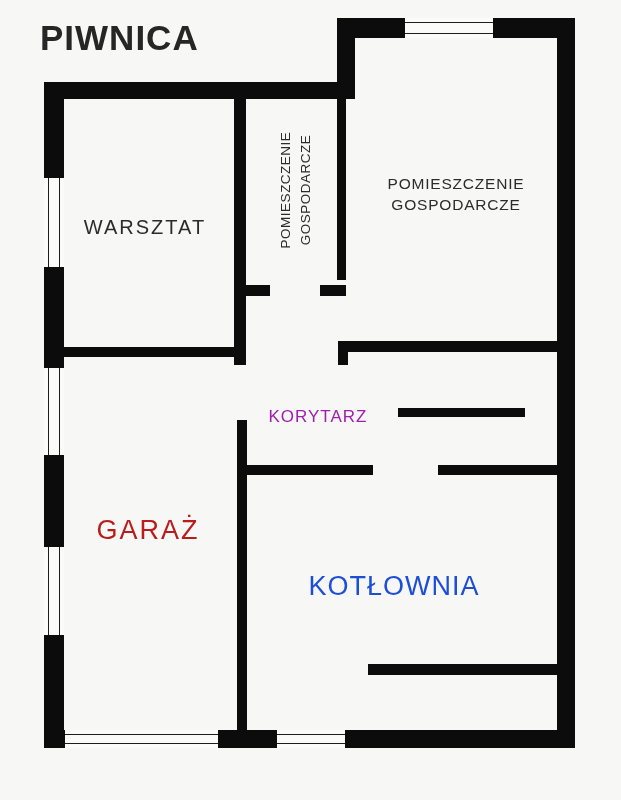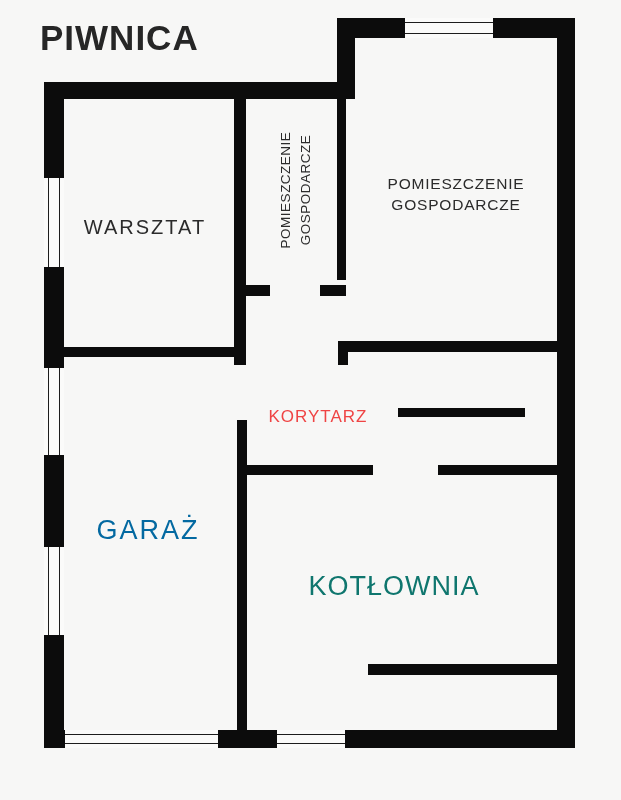--- a/index.html
+++ b/index.html
@@ -101,22 +101,22 @@
       <div>WARSZTAT</div>
     </div>
     <div class="room-label" style="left: 296px; top: 190px; font-size: 13.5px; letter-spacing: 0.5px; line-height: 1.45; transform: translate(-50%, -50%) rotate(-90deg); color: rgb(43, 43, 43);">
       <div>POMIESZCZENIE</div>
       <div>GOSPODARCZE</div>
     </div>
     <div class="room-label" style="left: 456px; top: 195px; font-size: 15.5px; letter-spacing: 0.8px; line-height: 1.35; transform: translate(-50%, -50%) rotate(0deg); color: rgb(43, 43, 43);">
       <div>POMIESZCZENIE</div>
       <div>GOSPODARCZE</div>
     </div>
-    <div class="room-label" style="left: 318px; top: 417px; font-size: 17px; letter-spacing: 1px; transform: translate(-50%, -50%) rotate(0deg); color: #ef4444;">
+    <div class="room-label" style="left: 318px; top: 417px; font-size: 17px; letter-spacing: 1px; transform: translate(-50%, -50%) rotate(0deg); color: #a21caf;">
       <div>KORYTARZ</div>
     </div>
-    <div class="room-label" style="left: 148px; top: 531px; font-size: 27px; letter-spacing: 2px; transform: translate(-50%, -50%) rotate(0deg); color: #0369a1;">
+    <div class="room-label" style="left: 148px; top: 531px; font-size: 27px; letter-spacing: 2px; transform: translate(-50%, -50%) rotate(0deg); color: #b91c1c;">
       <div>GARAŻ</div>
     </div>
-    <div class="room-label" style="left: 394px; top: 587px; font-size: 27px; letter-spacing: 1px; transform: translate(-50%, -50%) rotate(0deg); color: #0f766e;">
+    <div class="room-label" style="left: 394px; top: 587px; font-size: 27px; letter-spacing: 1px; transform: translate(-50%, -50%) rotate(0deg); color: #1d4ed8;">
       <div>KOTŁOWNIA</div>
     </div>
   </div>
 
 </body></html>

